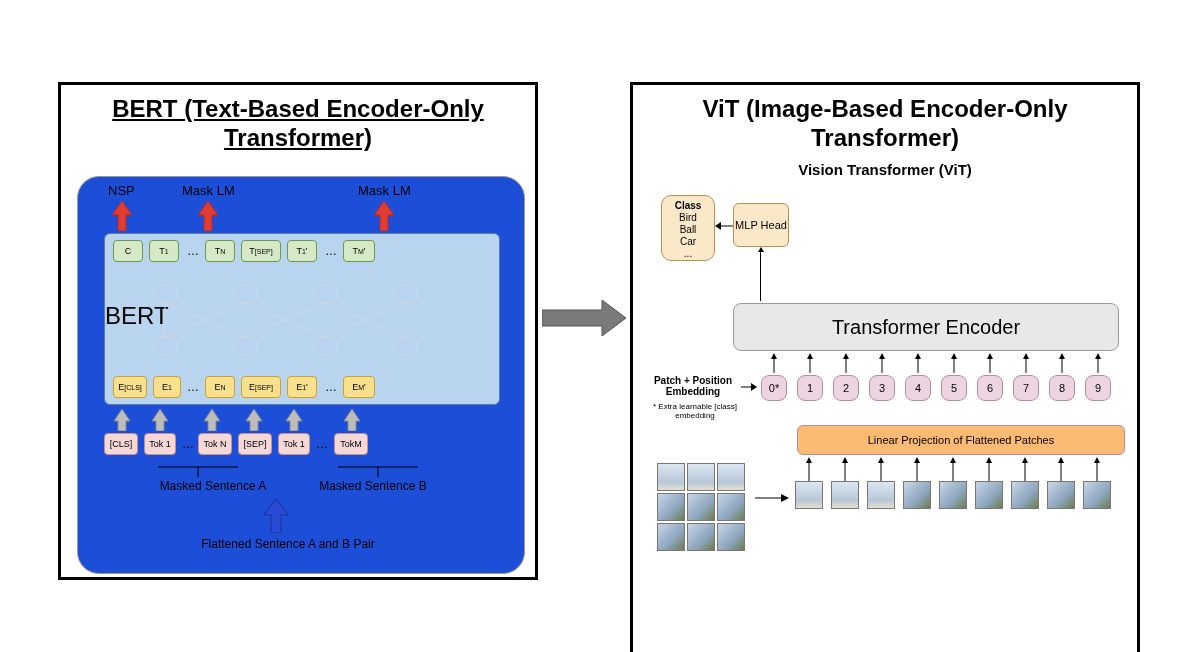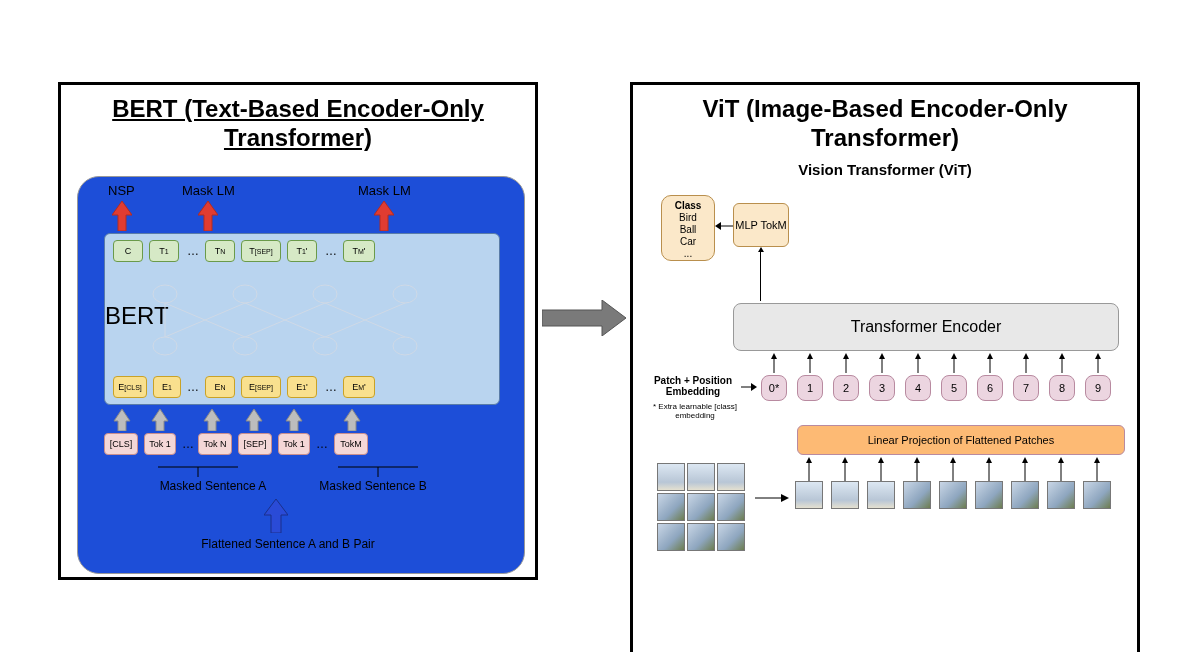--- a/index.html
+++ b/index.html
@@ -40,21 +40,21 @@
   .caption { position: absolute; font-size: 12px; text-align: center; }
 
   
   .vit-subtitle { font-weight: bold; text-align: center; font-size: 15px; margin-top: 2px; }
 
   .vit-class { position: absolute; left: 28px; top: 110px; width: 54px; height: 66px; background: #fbe8c9; border: 1px solid #b98f4d; border-radius: 10px; font-size: 10px; text-align: center; padding: 4px 2px; line-height: 1.2; }
   .vit-class b { font-size: 10px; }
 
   .vit-mlp { position: absolute; left: 100px; top: 118px; width: 56px; height: 44px; background: #fbe8c9; border: 1px solid #b98f4d; border-radius: 6px; font-size: 11px; text-align: center; display: flex; align-items: center; justify-content: center; line-height: 1.1; }
 
-  .vit-encoder { position: absolute; left: 100px; top: 218px; width: 386px; height: 48px; background: #e8e8e8; border: 1px solid #999; border-radius: 8px; display: flex; align-items: center; justify-content: center; font-size: 16px; }
+  .vit-encoder { position: absolute; left: 100px; top: 218px; width: 386px; height: 48px; background: #e8e8e8; border: 1px solid #999; border-radius: 8px; display: flex; align-items: center; justify-content: center; font-size: 20px; }
 
   .vit-patchlabel { position: absolute; left: 10px; top: 290px; width: 100px; font-size: 10px; text-align: center; font-weight: bold; line-height: 1.1; }
   .vit-patchnote { position: absolute; left: 14px; top: 318px; width: 96px; font-size: 8px; text-align: center; line-height: 1.1; }
 
   .patch-emb { position: absolute; width: 26px; height: 26px; background: #ecd5e0; border: 1px solid #b88aa0; border-radius: 8px; font-size: 11px; display: flex; align-items: center; justify-content: center; }
 
   .vit-linproj { position: absolute; left: 164px; top: 340px; width: 328px; height: 30px; background: #fdba74; border: 1px solid #b88aa0; border-radius: 6px; display: flex; align-items: center; justify-content: center; font-size: 11px; }
 
   .img-patch { position: absolute; width: 28px; height: 28px; background: linear-gradient(135deg,#c9d6e6 0%, #8ea6bf 60%, #6d7d50 100%); border: 1px solid #777; }
   .img-patch.light { background: linear-gradient(180deg,#dce7f2 0%, #b8c6d6 70%, #e4e0d0 100%); }
@@ -175,21 +175,21 @@
     <div class="vit-subtitle">Vision Transformer (ViT)</div>
 
     <div class="vit-class">
       <b>Class</b><br>
       <span>Bird</span><br>
       <span>Ball</span><br>
       <span>Car</span><br>
       <span>...</span>
     </div>
 
-    <div class="vit-mlp">MLP TokM</div>
+    <div class="vit-mlp">MLP Head</div>
 
     <svg style="position:absolute; left:82px; top:136px;" width="18" height="10">
         <line x1="18" y1="5" x2="4" y2="5" stroke="#000"></line>
         <polygon points="0,5 6,1 6,9" fill="#000"></polygon>
       </svg>
 
     <div class="thin-arrow" style="left:127px; top:166px; height:50px;"></div>
 
     <div class="vit-encoder">Transformer Encoder</div>
 

